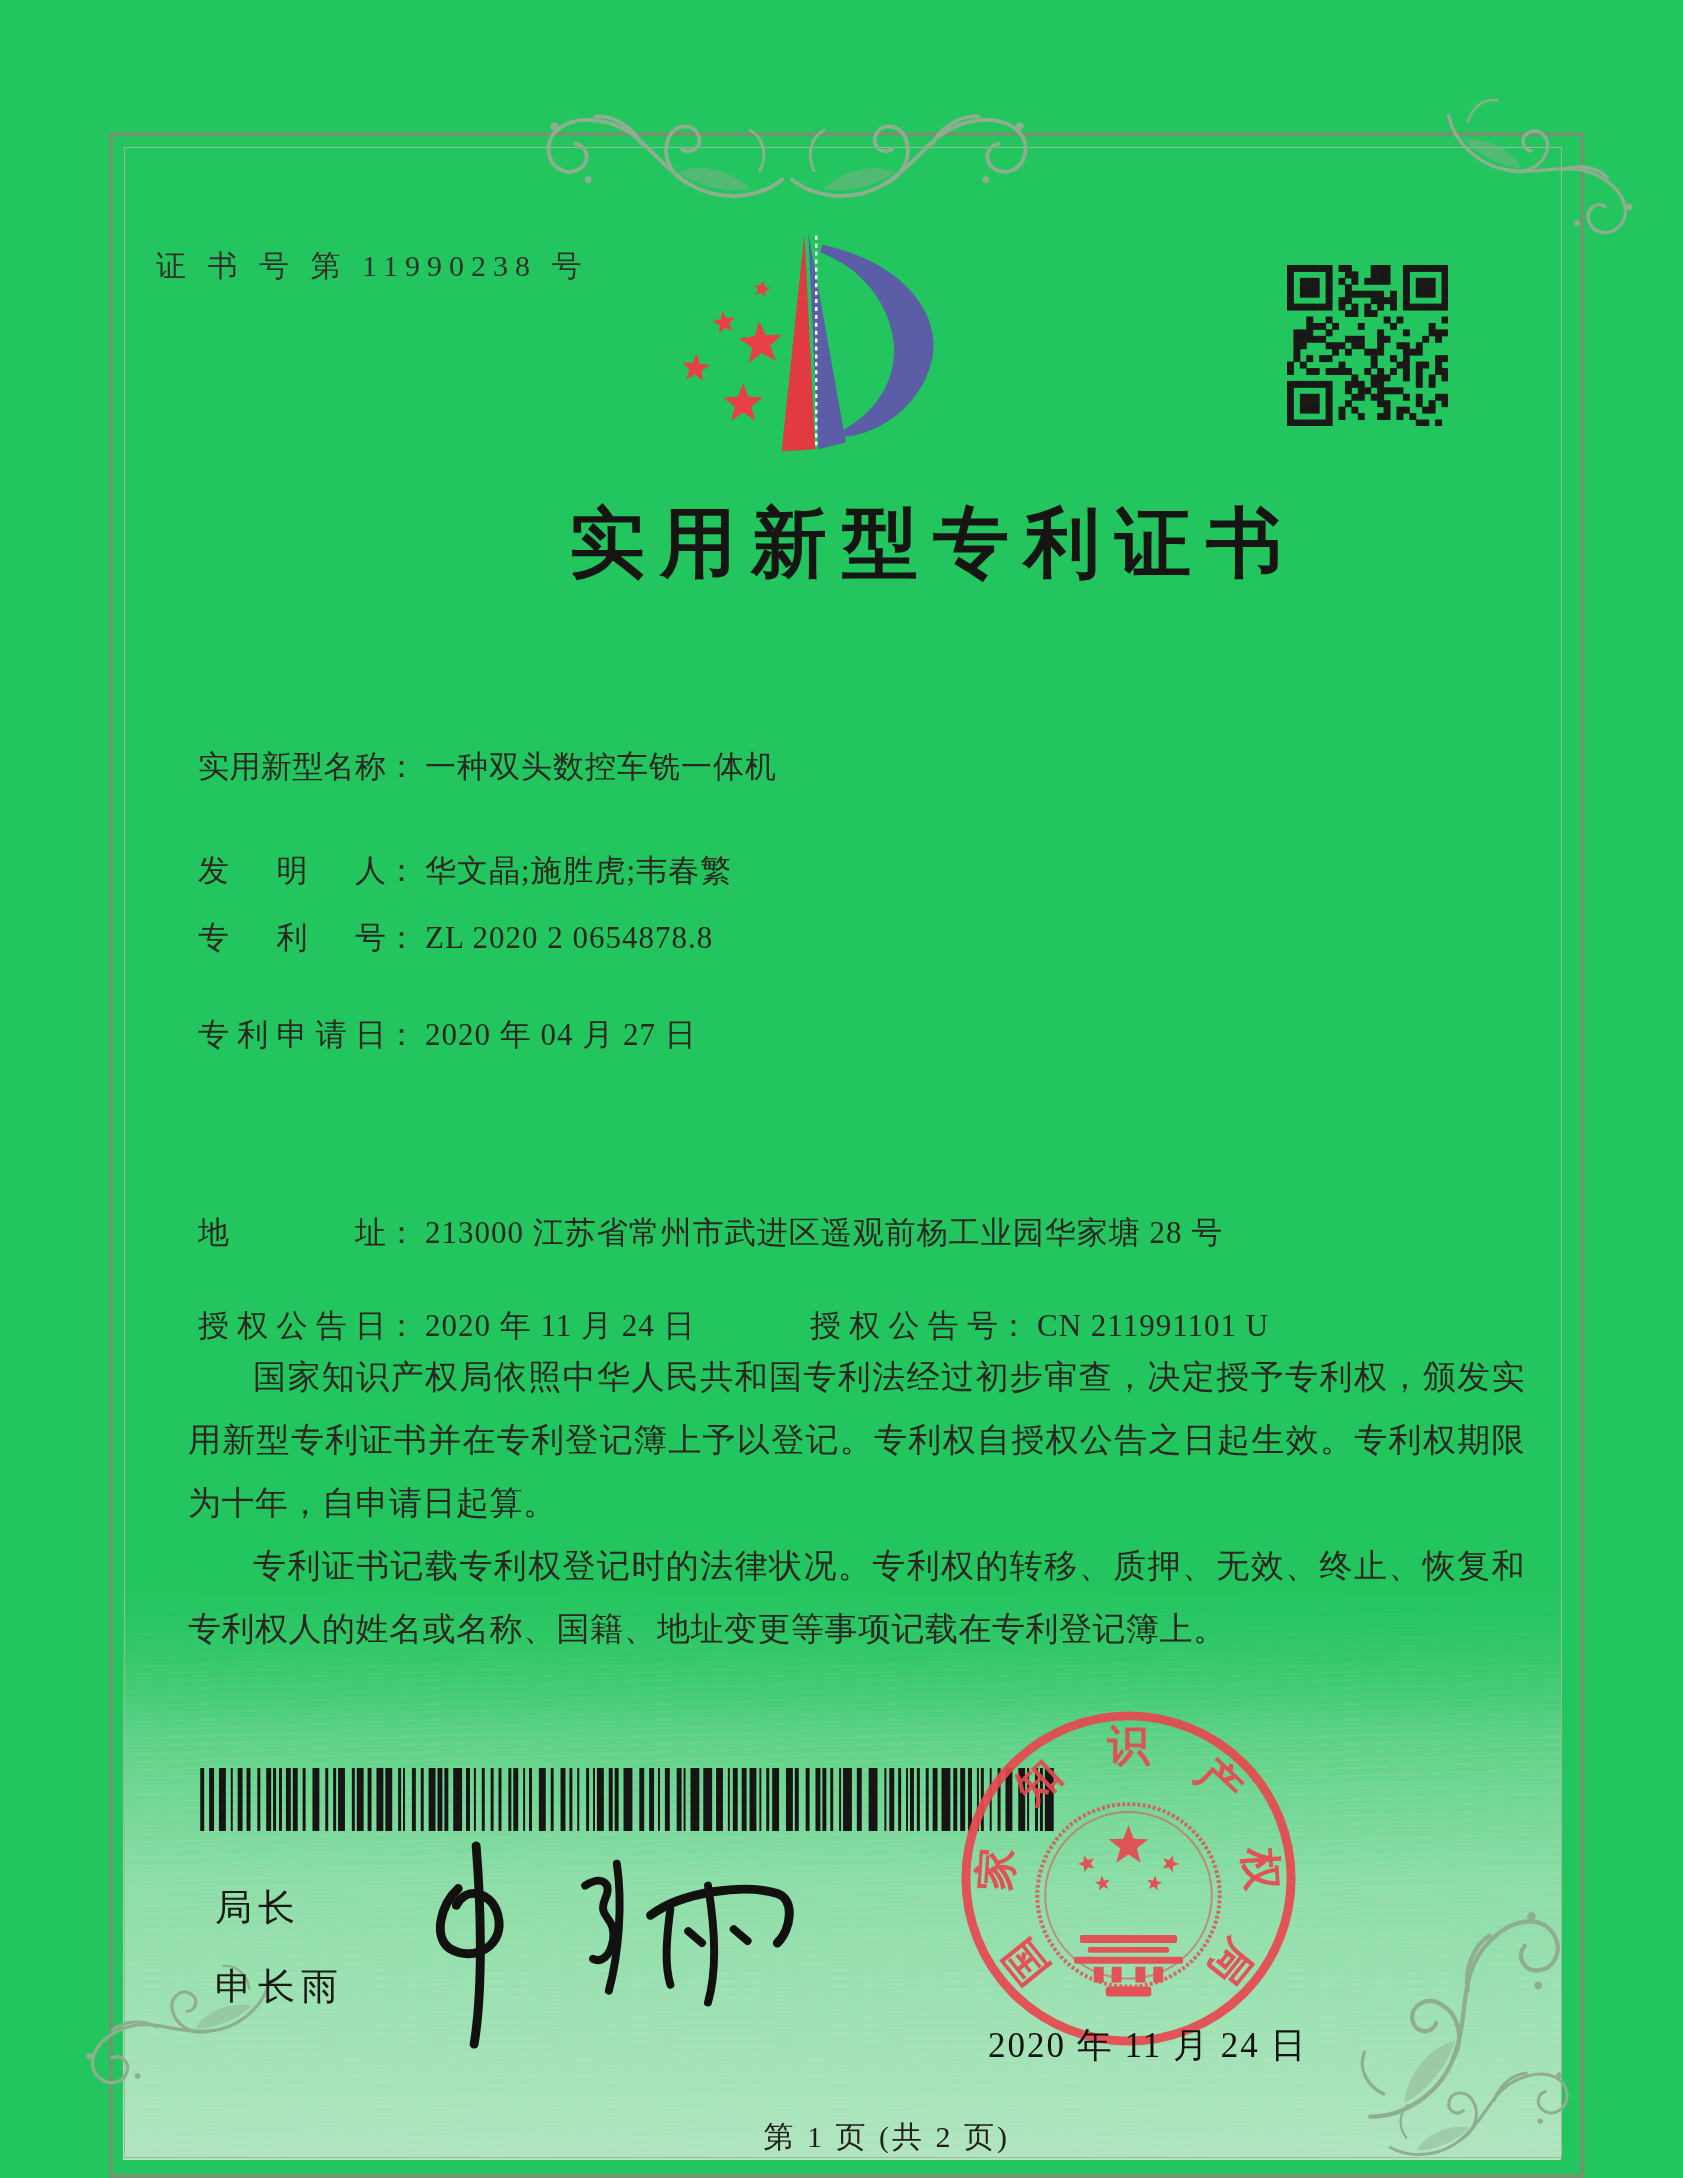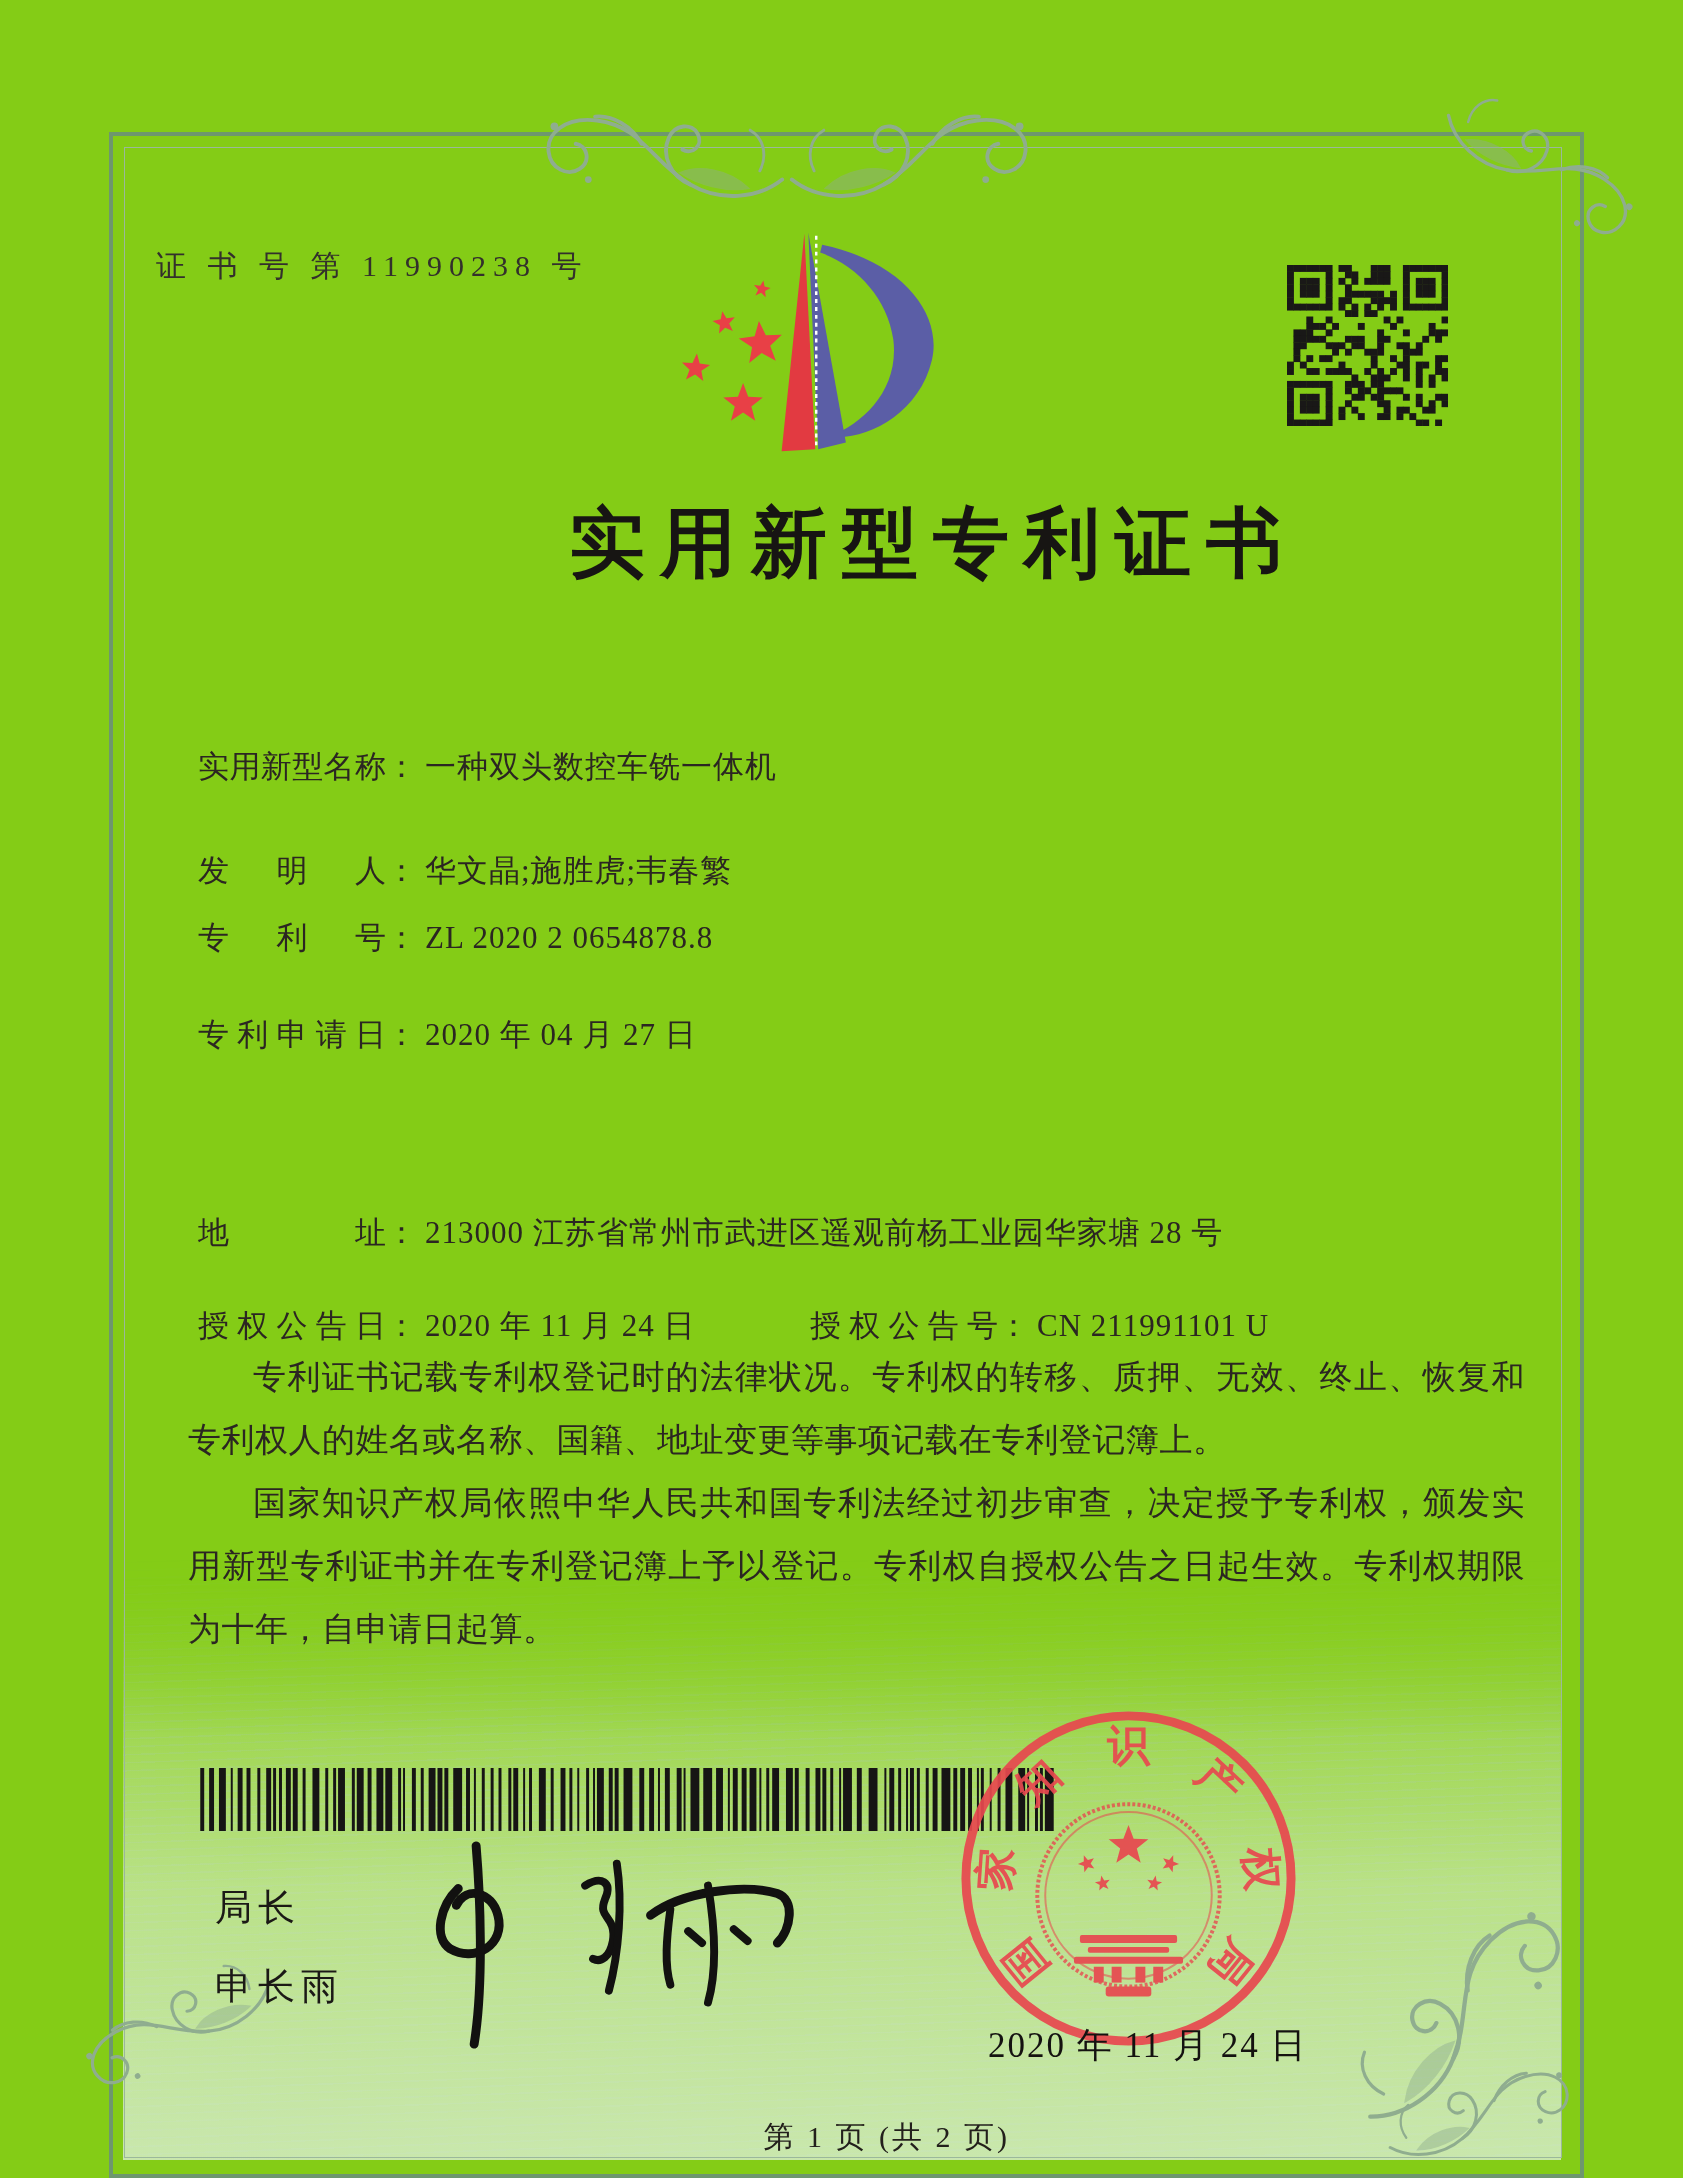--- a/index.html
+++ b/index.html
@@ -1,18 +1,18 @@
 <!DOCTYPE html>
 <html><head>
 <meta charset="utf-8">
 <style>
   html,body{margin:0;padding:0;background:#fff;}
   #sheet{
     position:relative; width:1683px; height:2178px; margin:0 auto;
-    background:#84cc16; overflow:hidden;
+    background:#22c55e; overflow:hidden;
     font-family:"Liberation Serif","DejaVu Serif",serif;
     color:#1f1c19;
   }
   
   .guilloche{
     position:absolute; left:123px; top:1554px; width:1438px; height:606px;
     background:
       linear-gradient(180deg, rgba(236,246,236,0) 0%, rgba(230,243,230,.55) 55%, rgba(224,240,224,.75) 100%),
       repeating-linear-gradient(178deg, rgba(134,184,142,.22) 0 1.5px, rgba(255,255,255,0) 1.5px 8px);
     -webkit-mask-image:linear-gradient(180deg, transparent 0, #000 30%);
@@ -410,22 +410,22 @@
     <span class="flabel">地址</span><span class="fcolon">：</span><span class="fvalue">213000 江苏省常州市武进区遥观前杨工业园华家塘 28 号</span>
   </div>
   <div class="frow" style="top:1305px;">
     <span class="flabel">授权公告日</span><span class="fcolon">：</span><span class="fvalue">2020 年 11 月 24 日</span>
     <span class="grant2">
       <span class="flabel">授权公告号</span><span class="fcolon">：</span><span class="fvalue">CN 211991101 U</span>
     </span>
   </div>
 
   <div class="bodytext">
+    <p>国家知识产权局依照中华人民共和国专利法经过初步审查，决定授予专利权，颁发实用新型专利证书并在专利登记簿上予以登记。专利权自授权公告之日起生效。专利权期限为十年，自申请日起算。</p>
     <p>专利证书记载专利权登记时的法律状况。专利权的转移、质押、无效、终止、恢复和专利权人的姓名或名称、国籍、地址变更等事项记载在专利登记簿上。</p>
-    <p>国家知识产权局依照中华人民共和国专利法经过初步审查，决定授予专利权，颁发实用新型专利证书并在专利登记簿上予以登记。专利权自授权公告之日起生效。专利权期限为十年，自申请日起算。</p>
   </div>
 
   <svg id="barcode" width="856" height="63" viewBox="0 0 865 64">
       <rect x="0" y="0" width="4" height="64" fill="#161514"></rect>
       <rect x="9" y="0" width="5" height="64" fill="#161514"></rect>
       <rect x="19" y="0" width="7" height="64" fill="#161514"></rect>
       <rect x="31" y="0" width="2" height="64" fill="#161514"></rect>
       <rect x="38" y="0" width="5" height="64" fill="#161514"></rect>
       <rect x="47" y="0" width="4" height="64" fill="#161514"></rect>
       <rect x="58" y="0" width="3" height="64" fill="#161514"></rect>

